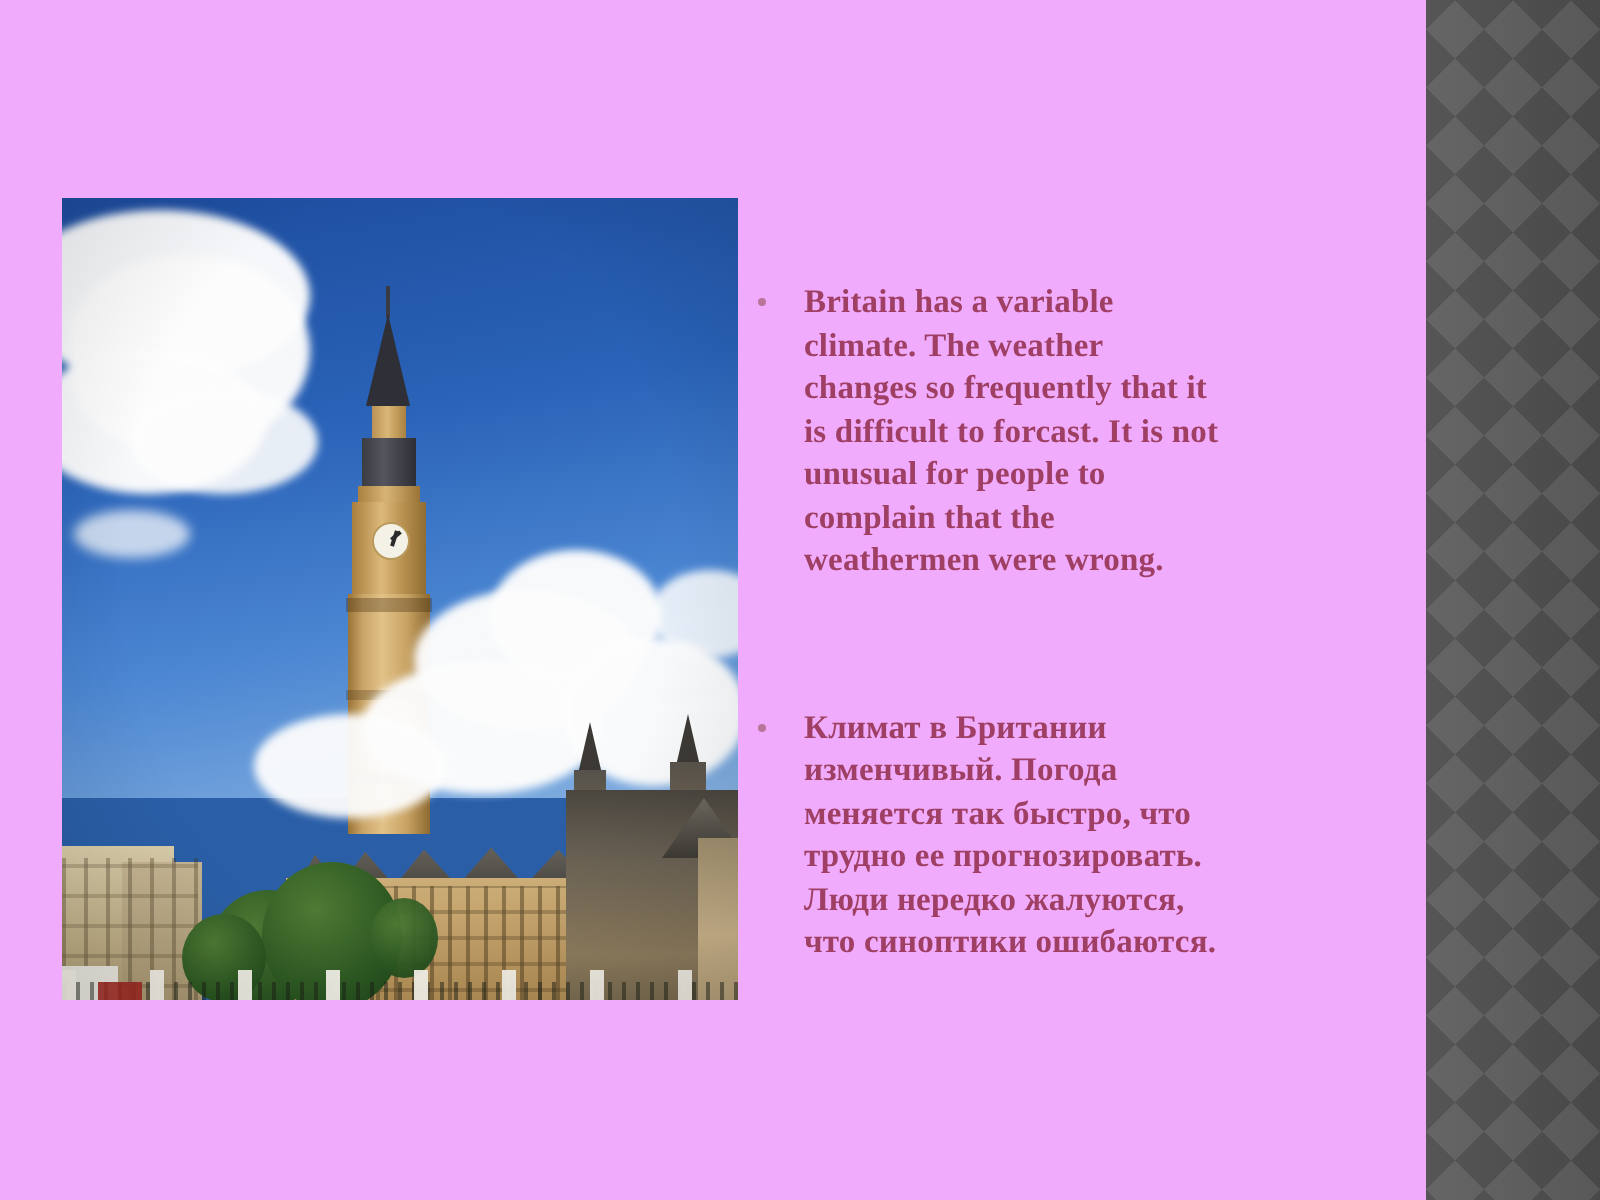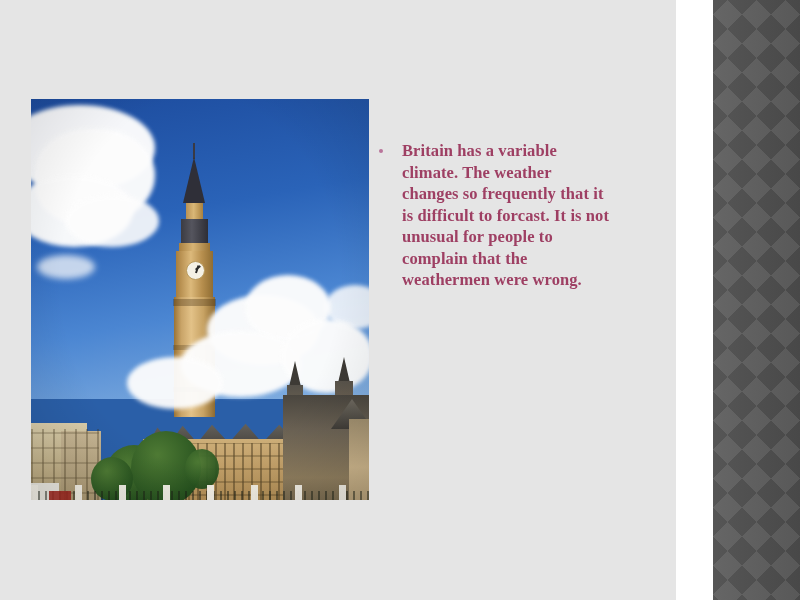--- a/index.html
+++ b/index.html
@@ -6,22 +6,22 @@
   * { box-sizing: border-box; }
   html, body {
     margin: 0; padding: 0;
     width: 800px; height: 600px;
     overflow: hidden;
     background: #ffffff;
     font-family: "Liberation Serif", "DejaVu Serif", serif;
   }
   #slide {
     position: relative;
-    width: 676px; height: 600px;
-    background: #e5e5e5;
+    width: 800px; height: 600px;
+    background: #f0abfc;
   }
 
   
   #deco-band {
     position: absolute;
     left: 713px; top: 0;
     width: 87px; height: 600px;
     background-color: #5c5c5c;
     background-image:
       linear-gradient(45deg,  #4b4b4b 25%, transparent 25%, transparent 75%, #4b4b4b 75%),
@@ -287,16 +287,25 @@
       <span class="bullet-mark"></span>
       <span class="bullet-text">Britain has a variable
 climate. The weather
 changes so frequently that it
 is difficult to forcast. It is not
 unusual for people to
 complain that the
 weathermen were wrong.</span>
     </div>
 
+    <div class="bullet-row">
+      <span class="bullet-mark"></span>
+      <span class="bullet-text">Климат в Британии
+изменчивый. Погода
+меняется так быстро, что
+трудно ее прогнозировать.
+Люди нередко жалуются,
+что синоптики ошибаются.</span>
+    </div>
 
   </div>
 
 </div>
 
 </body></html>

